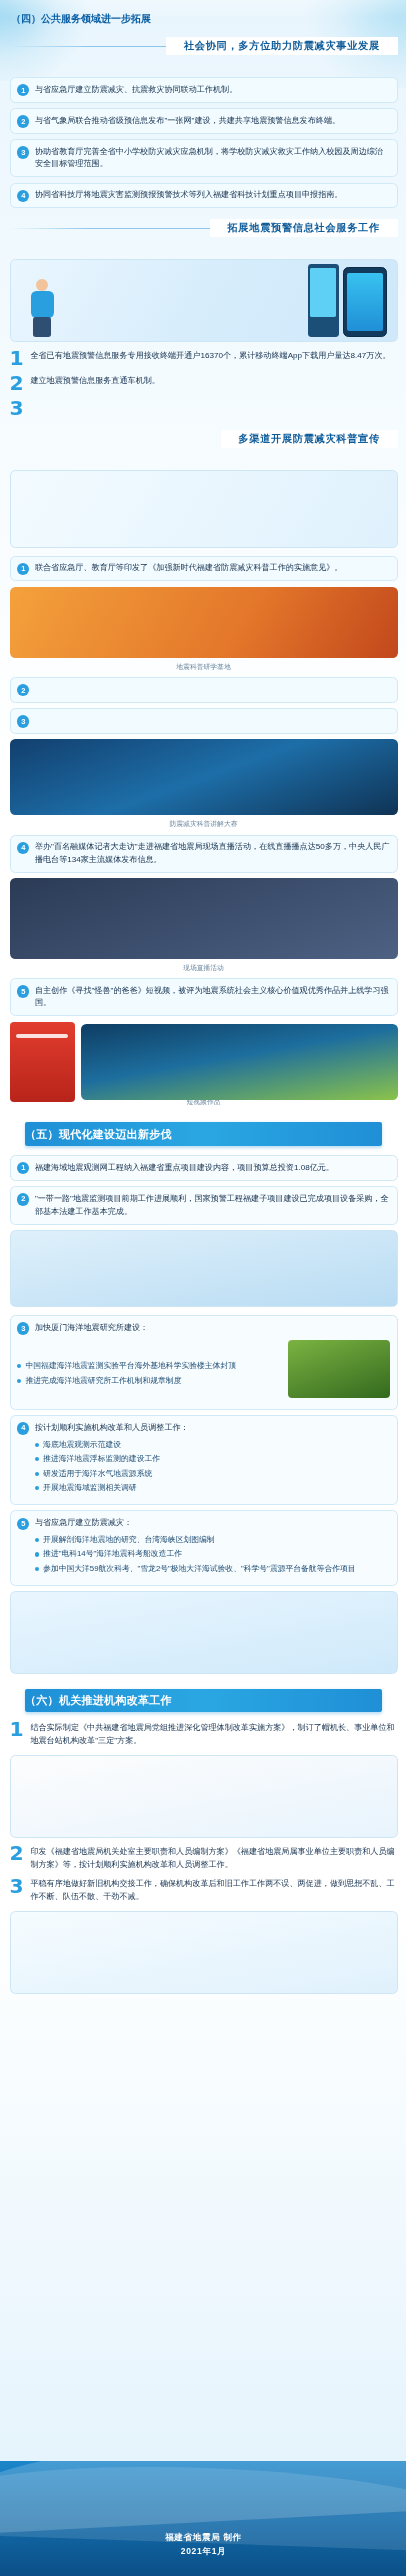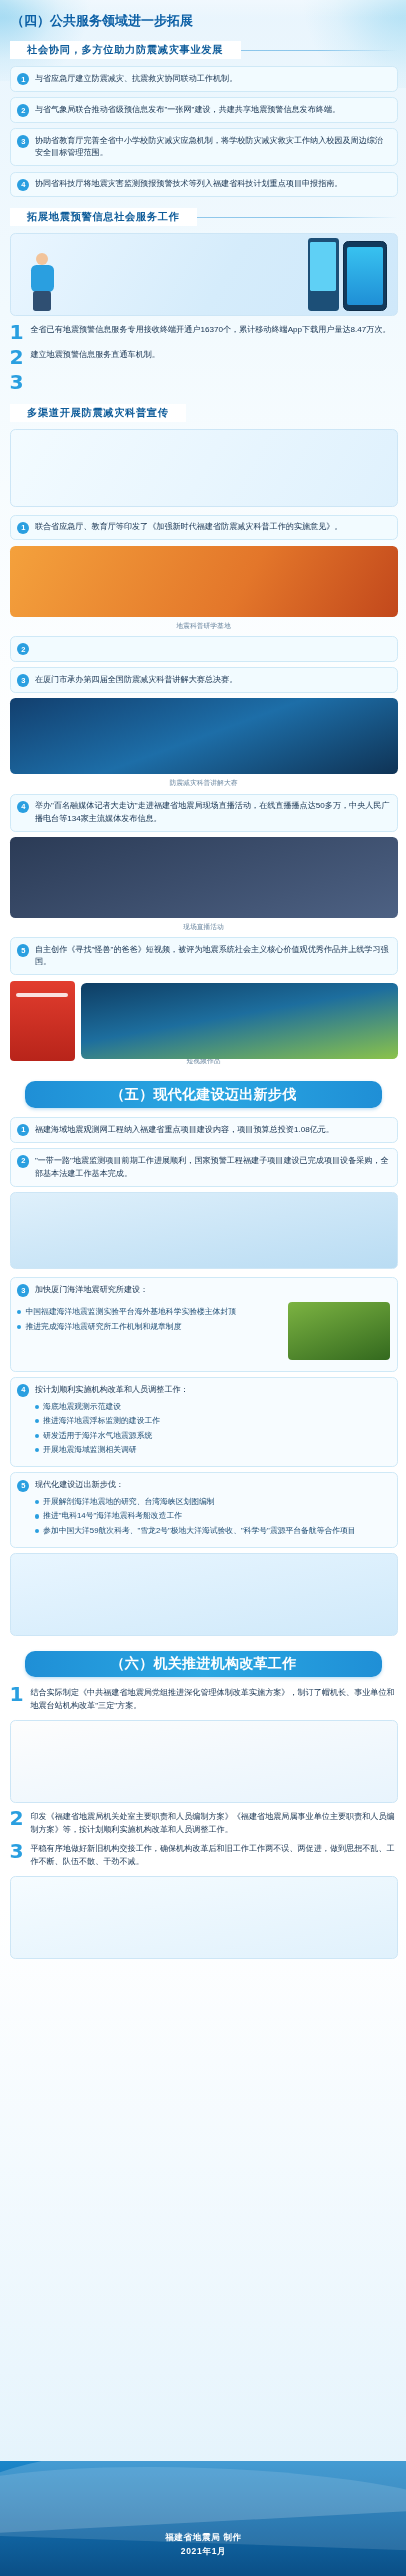--- a/index.html
+++ b/index.html
@@ -29,50 +29,50 @@
   .corner-tr{
     position:absolute;right:0;top:0;width:115px;height:88px;
     background:radial-gradient(circle at 100% 0%, rgba(110,200,235,.5) 0%, rgba(110,200,235,.10) 50%, rgba(255,255,255,0) 72%);
     pointer-events:none;
   }
   .content{position:relative;z-index:2;padding:0 9.5px;}
 
   
   .banner{
     position:relative;
-    margin:11px auto 7px auto;
+    margin:11px auto 22px auto;
     width:100%;
-    text-align:left;
+    text-align:right;
   }
   .banner .txt{
     display:inline-block;
     font-size:10.2px;
     font-weight:bold;
     color:#0e5c9a;
     letter-spacing:0.7px;
     padding:2px 17.6px;
     position:relative;
   }
   .banner .rule{
     position:absolute;left:0;right:0;top:50%;height:0.7px;
     background:linear-gradient(90deg,rgba(64,160,220,0) 0%,rgba(64,160,220,.55) 20%,rgba(64,160,220,.55) 80%,rgba(64,160,220,0) 100%);
     z-index:0;
   }
   .banner .txt{background:#fff;z-index:1;}
   .section-title{
-    font-size:13px;font-weight:bold;color:#0b5fa5;margin:12.2px 0 6.8px 1.4px;
+    font-size:10px;font-weight:bold;color:#0b5fa5;margin:12.2px 0 6.8px 1.4px;
   }
 
   
   .pill{
     display:block;margin:15px auto 9.5px auto;
     width:92%;
     background:linear-gradient(90deg,#1f8fd6 0%,#2aa7e2 50%,#1f8fd6 100%);
-    color:#fff;font-size:14px;font-weight:bold;
-    text-align:center;border-radius:10px;padding:4.1px 0;
+    color:#fff;font-size:11px;font-weight:bold;
+    border-radius:2px;padding:4.1px 0;
     box-shadow:0 1.4px 3.4px rgba(31,143,214,.3);
     letter-spacing:0.3px;
   }
 
   
   .row{
     display:flex;align-items:flex-start;gap:5.4px;
     background:#f2fbff;
     border:0.7px solid #cfe9f7;
     border-radius:5.4px;
@@ -156,21 +156,21 @@
     padding:5.4px 6.8px;margin:5.4px 0;font-size:8.1px;line-height:1.6;
   }
   .obox .head{display:flex;gap:5.4px;align-items:flex-start;}
   .obox .num{
     flex:0 0 auto;width:12.2px;height:12.2px;border-radius:50%;
     background:#2a9fe0;color:#fff;font-size:7.5px;font-weight:bold;
     display:flex;align-items:center;justify-content:center;margin-top:0.7px;
   }
 
   .twocol{display:flex;gap:6.8px;align-items:flex-start;margin:5.4px 0;}
-  .twocol .t{flex:1 1 auto;font-size:8.1px;line-height:1.6;}
+  .twocol .t{flex:1 1 auto;font-size:8.1px;line-height:1.6;margin-top:16px;}
   .twocol .pic{flex:0 0 102px;height:58px;border-radius:4.1px;}
   .pic-green{background:linear-gradient(160deg,#7cb342 0%,#33691e 100%);}
 
   
   .footer{
     position:absolute;left:0;right:0;bottom:0;height:115px;
     background:linear-gradient(180deg,#1b86c9 0%,#1169a8 55%,#0b4f86 100%);
     overflow:hidden;
   }
   .footer .wave1{
@@ -282,21 +282,20 @@
 
     <div class="illus illus-green"></div>
     <div class="cap">地震科普研学基地</div>
 
     <div class="row">
       <div class="num">2</div>
     </div>
 
     <div class="row">
       <div class="num">3</div>
-      <div class="body">在厦门市承办第四届全国防震减灾科普讲解大赛总决赛。</div>
     </div>
 
     <div class="illus illus-stage"></div>
     <div class="cap">防震减灾科普讲解大赛</div>
 
     <div class="row">
       <div class="num">4</div>
       <div class="body">举办"百名融媒体记者大走访"走进福建省地震局现场直播活动，在线直播播点达50多万，中央人民广播电台等134家主流媒体发布信息。</div>
     </div>
 
@@ -377,21 +376,21 @@
         <div class="s">
           <div class="dot"></div>
           <div>开展地震海域监测相关调研</div>
         </div>
       </div>
     </div>
 
     <div class="obox">
       <div class="head">
         <div class="num">5</div>
-        <div>现代化建设迈出新步伐：</div>
+        <div>与省应急厅建立防震减灾：</div>
       </div>
       <div class="sub">
         <div class="s">
           <div class="dot"></div>
           <div>开展解剖海洋地震地的研究、台湾海峡区划图编制</div>
         </div>
         <div class="s">
           <div class="dot"></div>
           <div>推进"电科14号"海洋地震科考船改造工作</div>
         </div>

